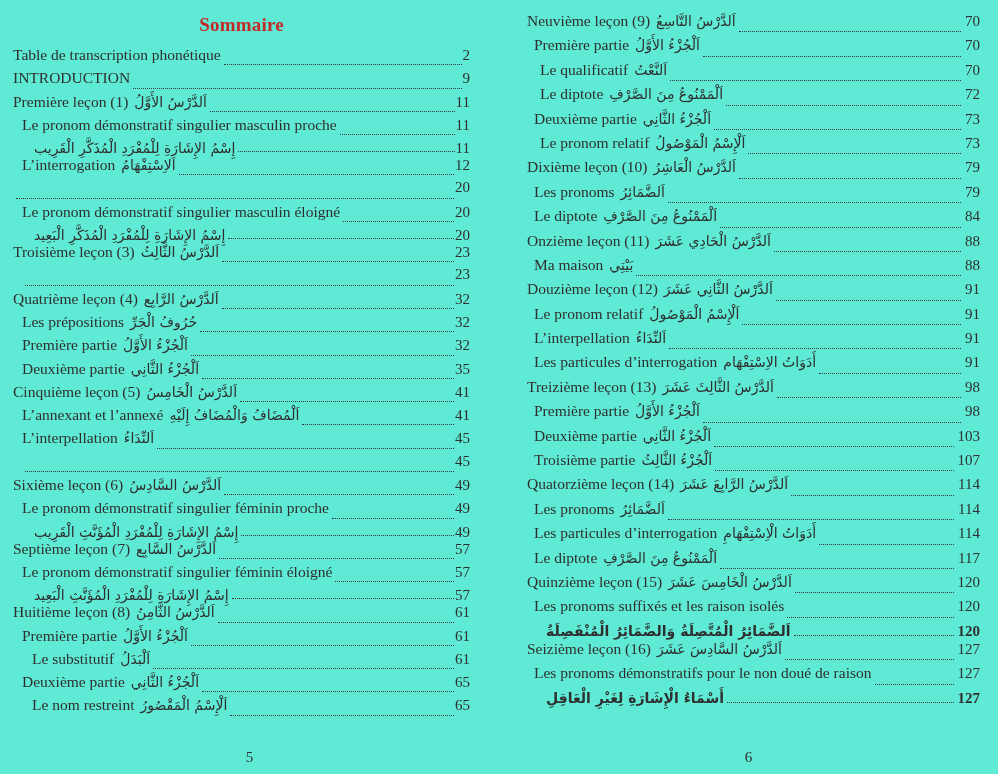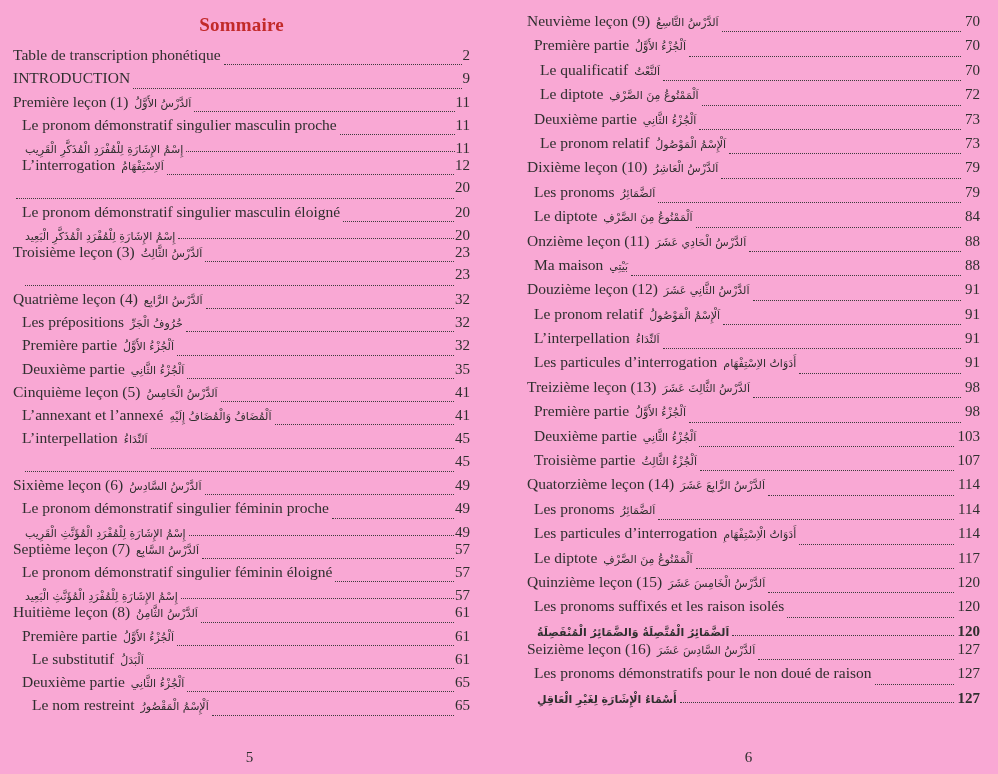--- a/index.html
+++ b/index.html
@@ -1,21 +1,21 @@
 <!DOCTYPE html>
 <html><head>
 <meta charset="utf-8">
 <style>
   html,body{margin:0;padding:0;background:#ffffff;}
   body{
     width:998px;height:774px;overflow:hidden;
     font-family:"Liberation Serif", serif;
     color:#2f2f2f;
   }
-  .spread{position:relative;width:998px;height:774px;display:flex;background:#f9a8d4;}
+  .spread{position:relative;width:998px;height:774px;display:flex;background:#5eead4;}
   .page{position:relative;box-sizing:border-box;height:774px;}
   .page-left{width:499px;padding:12px 29px 0 13px;}
   .page-right{width:499px;padding:12px 18px 0 28px;}
   .title{
     margin:2px 0 10px 0;
     text-align:center;
     font-size:19px;
     font-weight:bold;
     letter-spacing:.2px;
   }
@@ -32,24 +32,24 @@
   .row.tight{height:17px;}
   .page-right .row.tight{height:18px;font-weight:bold;}
   .page-left .indent-1{padding-left:9px;}
   .page-left .indent-2{padding-left:19px;text-align:right;}
   .page-right .indent-1{padding-left:7px;}
   .page-right .indent-2{padding-left:13px;}
   .label{flex:0 0 auto;}
   .fr{font-size:15.5px;}
   .ar{
     font-family:"DejaVu Sans", sans-serif;
-    font-size:11px;
+    font-size:14px;
     margin-left:6px;
   }
-  .ar:first-child{margin-left:3px;text-align:right;}
+  .ar:first-child{margin-left:12px;text-align:right;}
   .leader{
     flex:1 1 auto;
     min-width:10px;
     align-self:flex-end;
     height:0;
     border-bottom:1.7px dotted #3c3c3c;
     margin:0 1px 4px 3px;
   }
   .page-right .leader{margin-right:4px;}
   .pnum{flex:0 0 auto;font-size:15px;}

